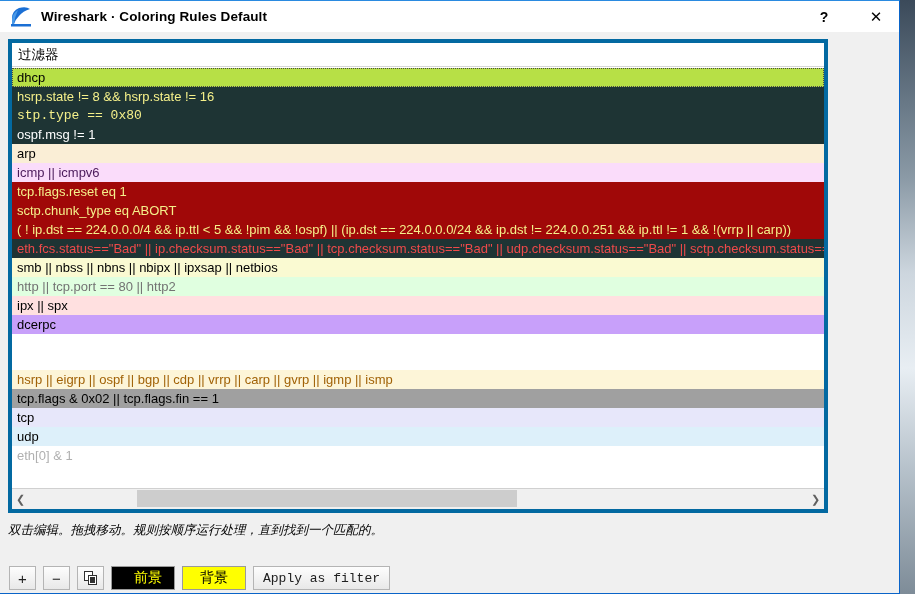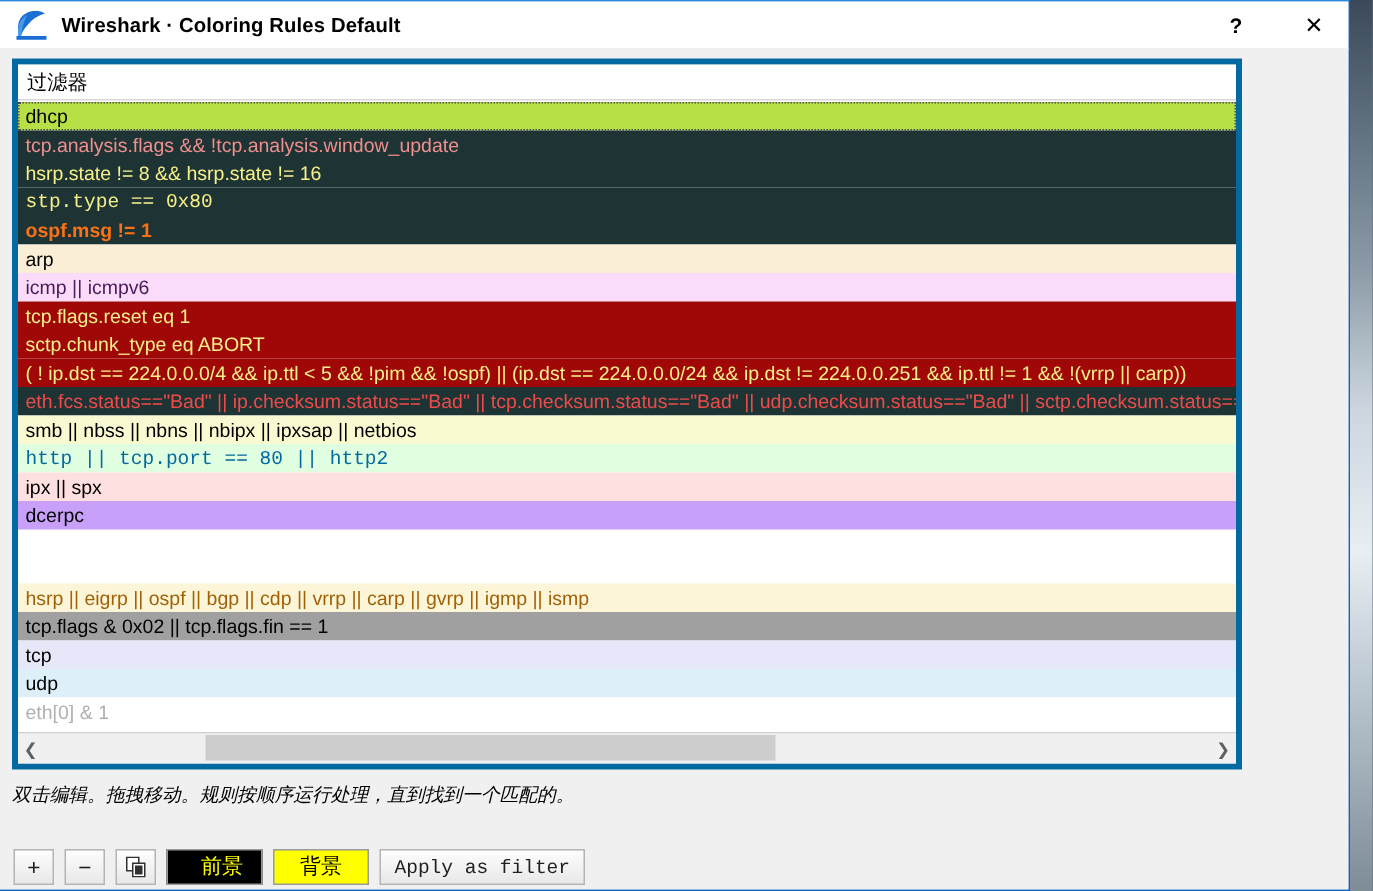--- a/index.html
+++ b/index.html
@@ -284,32 +284,31 @@
   </div>
 
   <div id="content">
 
     <div id="rules-panel">
       <div id="rules-header">
         <div class="col-title">过滤器</div>
       </div>
       <div id="rules-body">
           <div class="rule-row selected" style="background: rgb(183, 224, 70); color: rgb(0, 0, 0);">dhcp</div>
-          <div class="rule-row" style="background: rgb(30, 52, 52); color: rgb(239, 142, 142);">tcp.analysis.flags &amp;&amp; !tcp.analysis.window_update</div>
           <div class="rule-row" style="background: rgb(30, 52, 52); color: rgb(245, 240, 138);">hsrp.state != 8 &amp;&amp; hsrp.state != 16</div>
           <div class="rule-row" style="background: rgb(30, 52, 52); color: rgb(245, 240, 138); font-family: Liberation Mono, monospace;">stp.type == 0x80</div>
-          <div class="rule-row" style="background: rgb(30, 52, 52); color: #f97316; font-weight: bold;">ospf.msg != 1</div>
+          <div class="rule-row" style="background: rgb(30, 52, 52); color: #ffffff;">ospf.msg != 1</div>
           <div class="rule-row" style="background: rgb(250, 238, 214); color: rgb(0, 0, 0);">arp</div>
           <div class="rule-row" style="background: rgb(250, 220, 250); color: rgb(74, 26, 90);">icmp || icmpv6</div>
           <div class="rule-row" style="background: rgb(160, 8, 8); color: rgb(245, 240, 138);">tcp.flags.reset eq 1</div>
           <div class="rule-row" style="background: rgb(160, 8, 8); color: rgb(245, 240, 138);">sctp.chunk_type eq ABORT</div>
           <div class="rule-row" style="background: rgb(160, 8, 8); color: rgb(245, 240, 138);">( ! ip.dst == 224.0.0.0/4 &amp;&amp; ip.ttl &lt; 5 &amp;&amp; !pim &amp;&amp; !ospf) || (ip.dst == 224.0.0.0/24 &amp;&amp; ip.dst != 224.0.0.251 &amp;&amp; ip.ttl != 1 &amp;&amp; !(vrrp || carp))</div>
           <div class="rule-row" style="background: rgb(30, 52, 52); color: rgb(239, 74, 74);">eth.fcs.status=="Bad" || ip.checksum.status=="Bad" || tcp.checksum.status=="Bad" || udp.checksum.status=="Bad" || sctp.checksum.status=="Bad" || mst</div>
           <div class="rule-row" style="background: rgb(250, 250, 210); color: rgb(0, 0, 0);">smb || nbss || nbns || nbipx || ipxsap || netbios</div>
-          <div class="rule-row" style="background: rgb(224, 255, 224); color: #0369a1; font-family: Liberation Mono, monospace;">http || tcp.port == 80 || http2</div>
+          <div class="rule-row" style="background: rgb(224, 255, 224); color: #737373;">http || tcp.port == 80 || http2</div>
           <div class="rule-row" style="background: rgb(255, 224, 224); color: rgb(0, 0, 0);">ipx || spx</div>
           <div class="rule-row" style="background: rgb(200, 160, 250); color: rgb(0, 0, 0);">dcerpc</div>
           <div class="rule-row" style="background: rgb(253, 245, 216); color: #a16207; margin-top: 36px;">hsrp || eigrp || ospf || bgp || cdp || vrrp || carp || gvrp || igmp || ismp</div>
           <div class="rule-row" style="background: rgb(160, 160, 160); color: rgb(0, 0, 0);">tcp.flags &amp; 0x02 || tcp.flags.fin == 1</div>
           <div class="rule-row" style="background: rgb(231, 231, 250); color: rgb(0, 0, 0);">tcp</div>
           <div class="rule-row" style="background: rgb(221, 240, 250); color: rgb(0, 0, 0);">udp</div>
           <div class="rule-row disabled" style="background: rgb(255, 255, 255); color: rgb(176, 176, 176);">eth[0] &amp; 1</div>
         </div>
       <div id="hscroll">
         <div class="scroll-arrow">❮</div>

